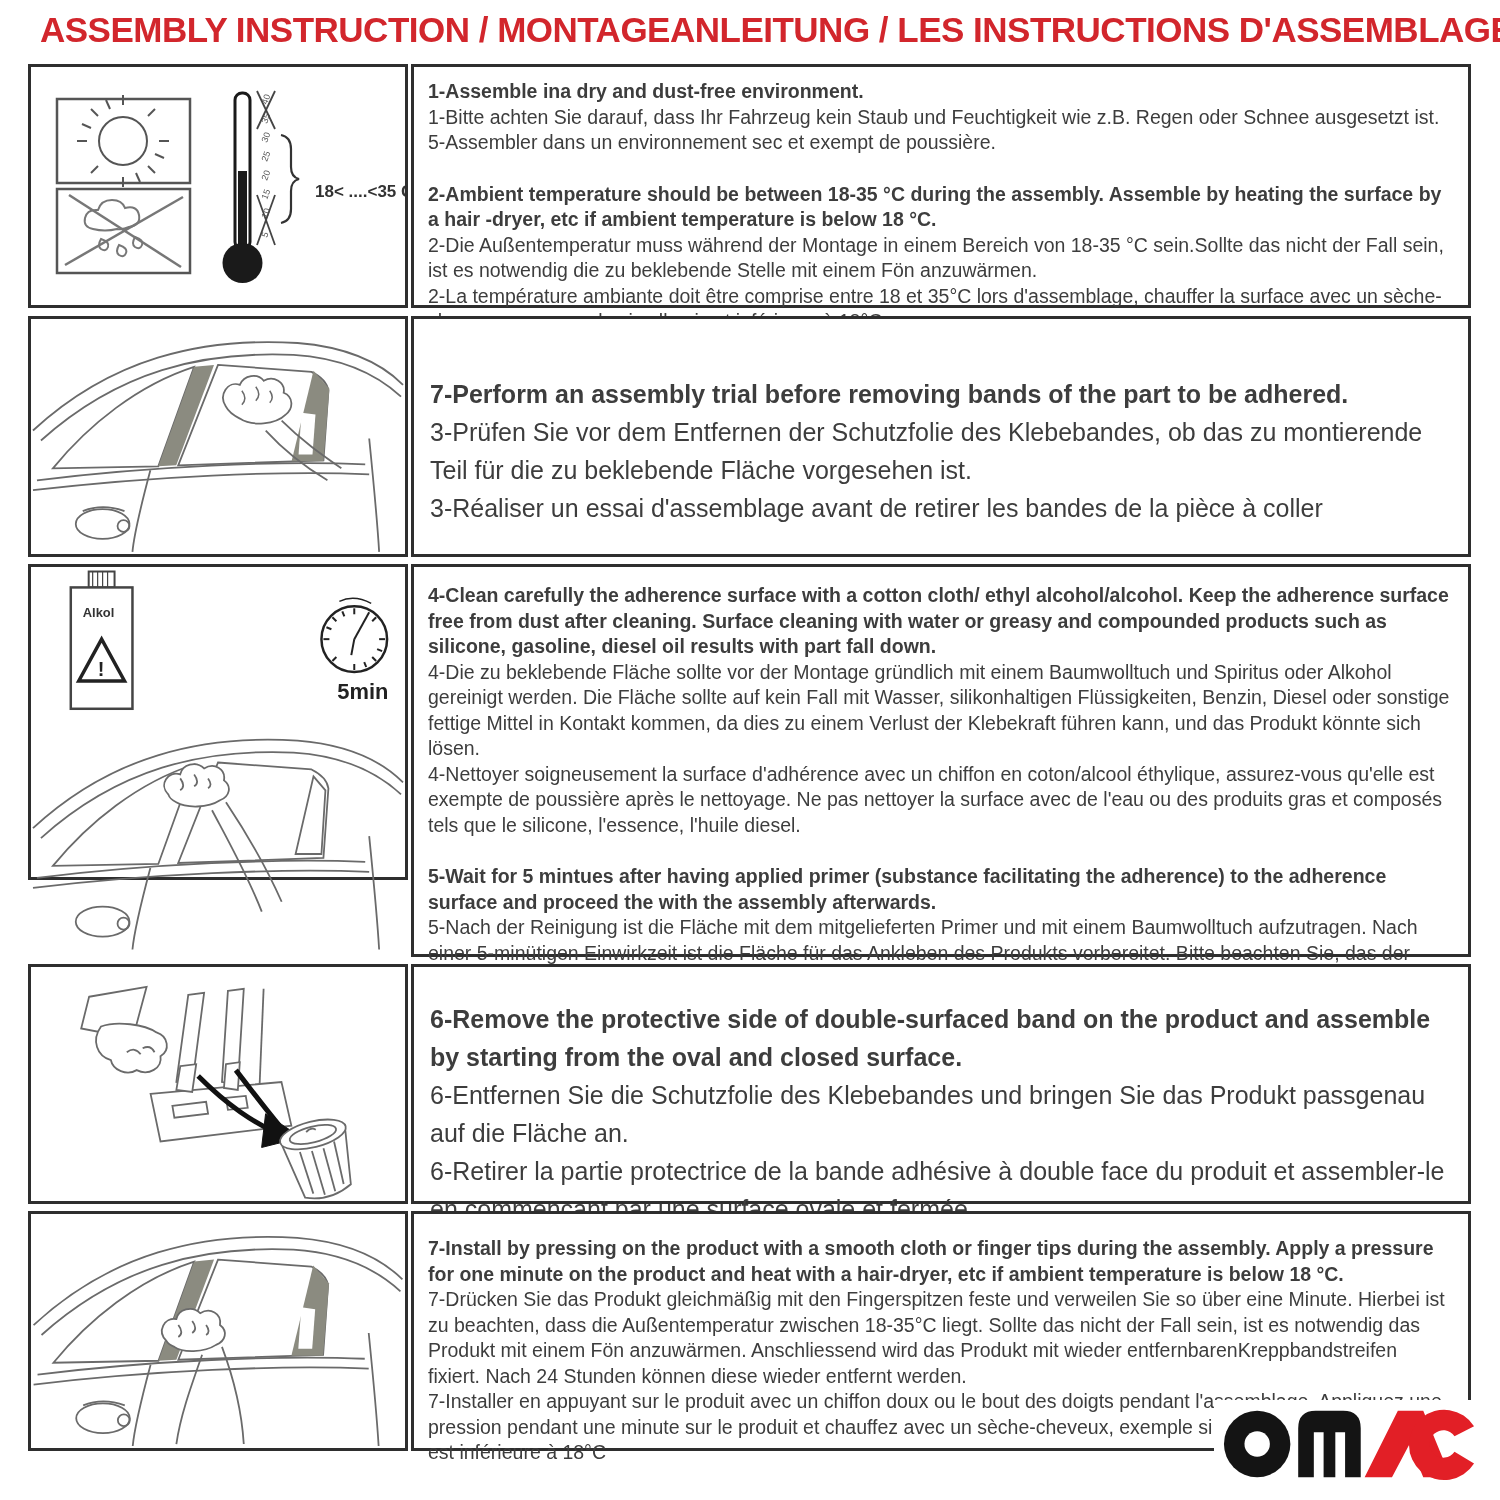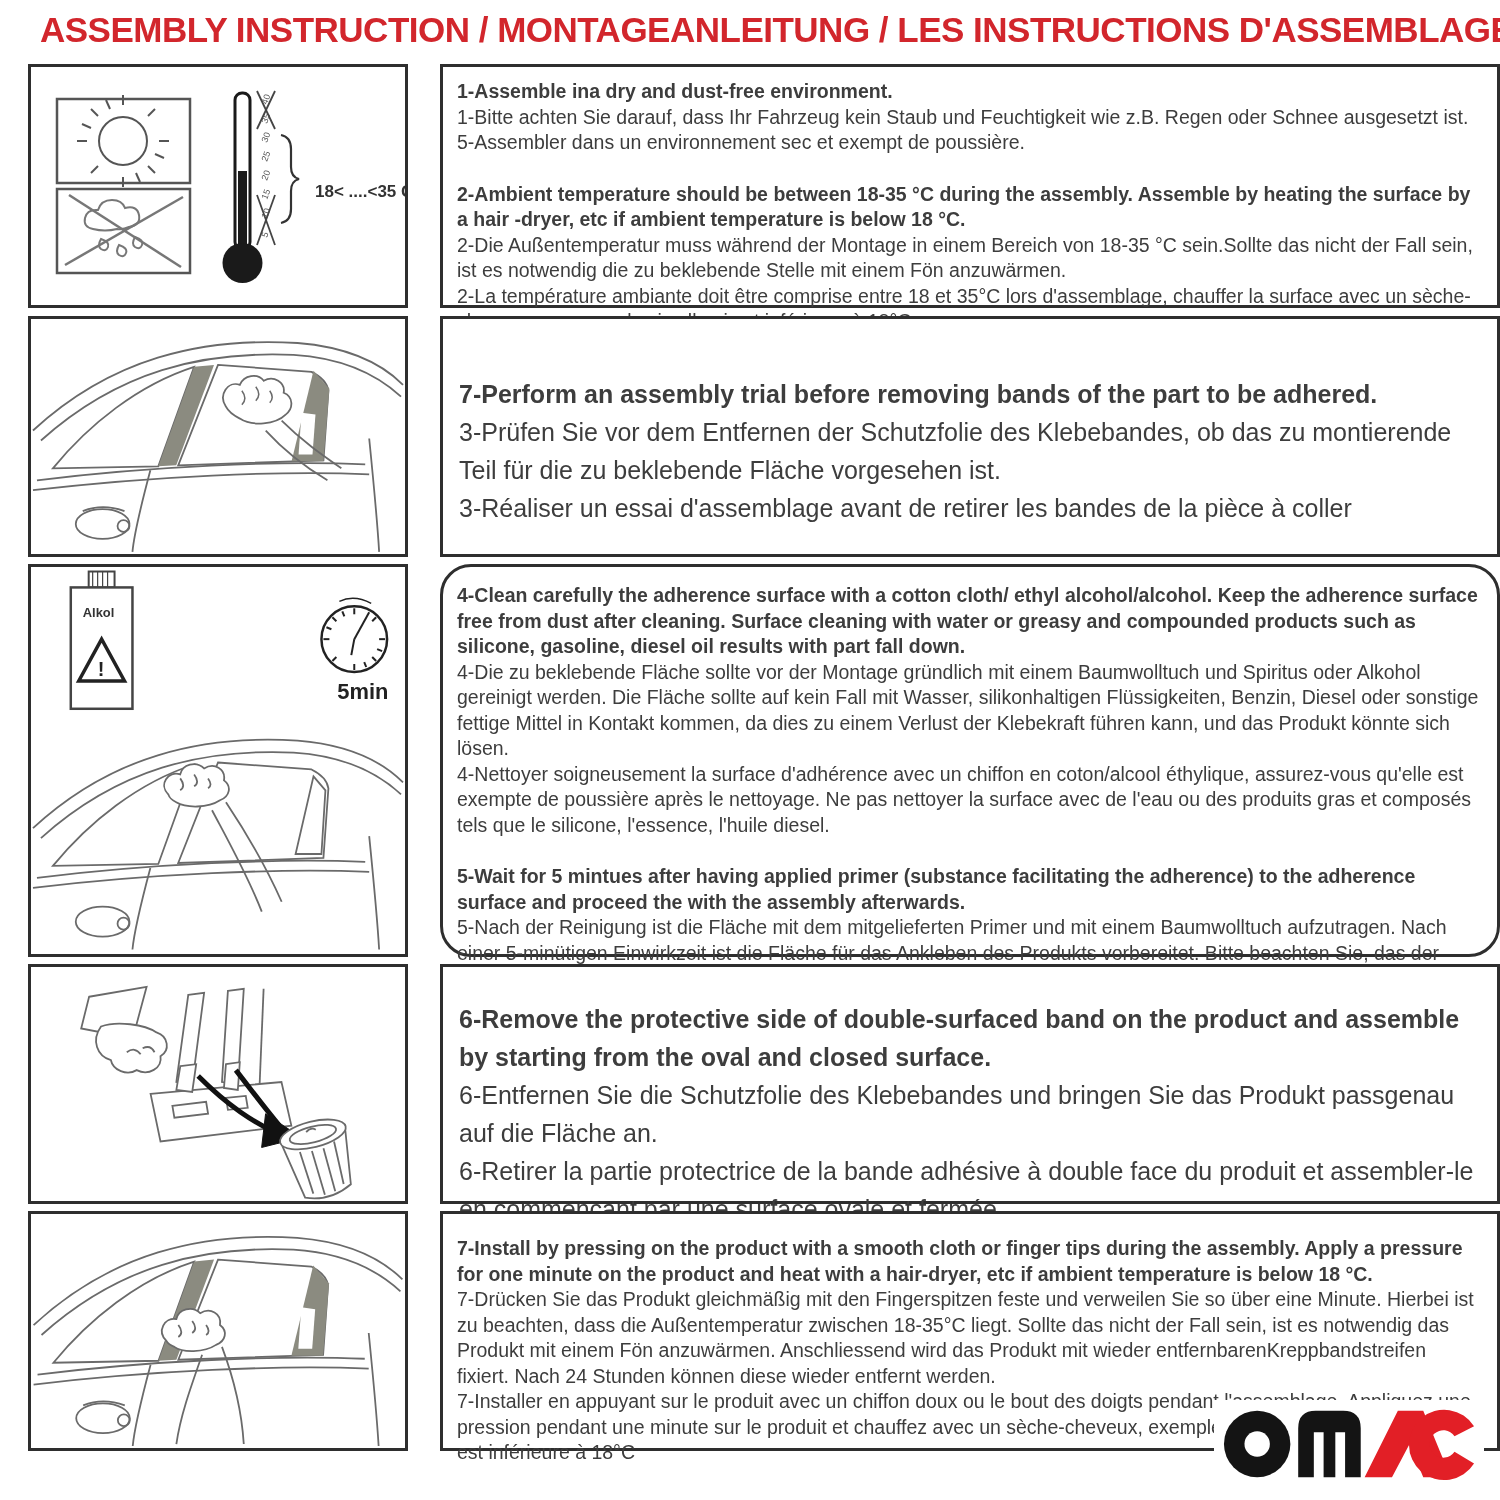--- a/index.html
+++ b/index.html
@@ -2,21 +2,21 @@
 <html><head>
 <meta charset="utf-8">
 <style>
   html,body{margin:0;padding:0;background:#ffffff;}
   .page{position:relative;width:1500px;height:1500px;background:#fff;overflow:hidden;
         font-family:"Liberation Sans", sans-serif;}
   .title{position:absolute;left:40px;top:10px;font-size:35px;font-weight:800;
          color:#d2262c;letter-spacing:-0.5px;white-space:nowrap;}
   .fig-box{position:absolute;left:28px;width:380px;border:3px solid #2e2e2e;
            background:#fff;box-sizing:border-box;}
-  .text-box{position:absolute;left:440px;width:1060px;border:3px solid #2e2e2e;
+  .text-box{position:absolute;left:411px;width:1060px;border:3px solid #2e2e2e;
             background:#fff;box-sizing:border-box;}
   .text-box p{margin:0;}
   .small p{font-size:19.5px;line-height:25.5px;color:#3d3d3d;}
   .big p{font-size:25px;line-height:38px;color:#3d3d3d;}
   .bold{font-weight:bold;color:#0d0d0d;}
   .gap{margin-top:26px !important;}
   .pad-s1{padding:12px 16px 0 14px;}
   .pad-s2{padding:56px 20px 0 16px;}
   .pad-s3{padding:16px 16px 0 14px;}
   .pad-s4{padding:33px 20px 0 16px;}
@@ -126,21 +126,21 @@
         <path d="M236,112 C258,136 278,150 298,162" fill="none" stroke="#6a6a6a" stroke-width="1.8"></path>
       </g>
     </svg>
   </div>
   <div class="text-box big pad-s2" style="top:316px;height:241px;">
     <p class="bold">7-Perform an assembly trial before removing bands of the part to be adhered.</p>
     <p>3-Prüfen Sie vor dem Entfernen der Schutzfolie des Klebebandes, ob das zu montierende Teil für die zu beklebende Fläche vorgesehen ist.</p>
     <p>3-Réaliser un essai d'assemblage avant de retirer les bandes de la pièce à coller</p>
   </div>
 
-  <div class="fig-box" style="top:564px;height:393px;">
+  <div class="fig-box" style="top:564px;height:316px;">
     <svg width="374" height="387" viewBox="0 0 376 388">
 
       <g>
         <rect x="58" y="4" width="26" height="16" fill="#fff" stroke="#444" stroke-width="2"></rect>
         <path d="M62,4 v16 M67,4 v16 M72,4 v16 M77,4 v16" stroke="#444" stroke-width="1.2"></path>
         <rect x="40" y="20" width="62" height="122" fill="#fff" stroke="#444" stroke-width="2.5"></rect>
         <text x="52" y="50" font-size="13" font-weight="bold" fill="#333" font-family="Liberation Sans, sans-serif">Alkol</text>
         <polygon points="71,72 48,114 94,114" fill="none" stroke="#222" stroke-width="3.5"></polygon>
         <text x="67" y="109" font-size="20" font-weight="bold" fill="#222" font-family="Liberation Sans, sans-serif">!</text>
       </g>
@@ -181,21 +181,21 @@
         <circle cx="93" cy="208" r="6"></circle>
         <g>
           <path d="M138,78 c-10,-10 0,-24 12,-20 c2,-10 16,-14 24,-6 c10,-6 22,0 20,12 c8,6 6,16 -4,20 c-12,8 -34,8 -44,2 c-6,-3 -7,-5 -8,-8 Z" fill="#fff"></path>
           <path d="M150,62 q6,8 0,12 M164,58 q6,8 0,12 M178,62 q5,7 0,10"></path>
           <path d="M196,86 C216,116 236,150 252,186"></path>
           <path d="M182,94 C200,128 218,160 232,196"></path>
         </g>
       </g>
     </svg>
   </div>
-  <div class="text-box small pad-s3" style="top:564px;height:393px;border-radius:31px;">
+  <div class="text-box small pad-s3" style="top:564px;height:393px;">
     <p class="bold">4-Clean carefully the adherence surface with a cotton cloth/ ethyl alcohol/alcohol. Keep the adherence surface free from dust after cleaning. Surface cleaning with water or greasy and compounded products such as silicone, gasoline, diesel oil results with part fall down.</p>
     <p>4-Die zu beklebende Fläche sollte vor der Montage gründlich mit einem Baumwolltuch und Spiritus oder Alkohol gereinigt werden. Die Fläche sollte auf kein Fall mit Wasser, silikonhaltigen Flüssigkeiten, Benzin, Diesel oder sonstige fettige Mittel in Kontakt kommen, da dies zu einem Verlust der Klebekraft führen kann, und das Produkt könnte sich lösen.</p>
     <p>4-Nettoyer soigneusement la surface d'adhérence avec un chiffon en coton/alcool éthylique, assurez-vous qu'elle est exempte de poussière après le nettoyage. Ne pas nettoyer la surface avec de l'eau ou des produits gras et composés tels que le silicone, l'essence, l'huile diesel.</p>
     <p class="bold gap">5-Wait for 5 mintues after having applied primer (substance facilitating the adherence) to the adherence surface and proceed the with the assembly afterwards.</p>
     <p>5-Nach der Reinigung ist die Fläche mit dem mitgelieferten Primer und mit einem Baumwolltuch aufzutragen. Nach einer 5-minütigen Einwirkzeit ist die Fläche für das Ankleben des Produkts vorbereitet. Bitte beachten Sie, das der Primer nicht zum Reinigen des Produktes vorgesehen ist.</p>
     <p>5-Attender 5 minutes après l'application de l'apprêt (substance facilitant l'adhérence) sur la surface d'adhérence et procéder ensuite à l'assemblage</p>
   </div>
 
   <div class="fig-box" style="top:964px;height:240px;">
     <svg width="374" height="234" viewBox="0 0 376 236">

